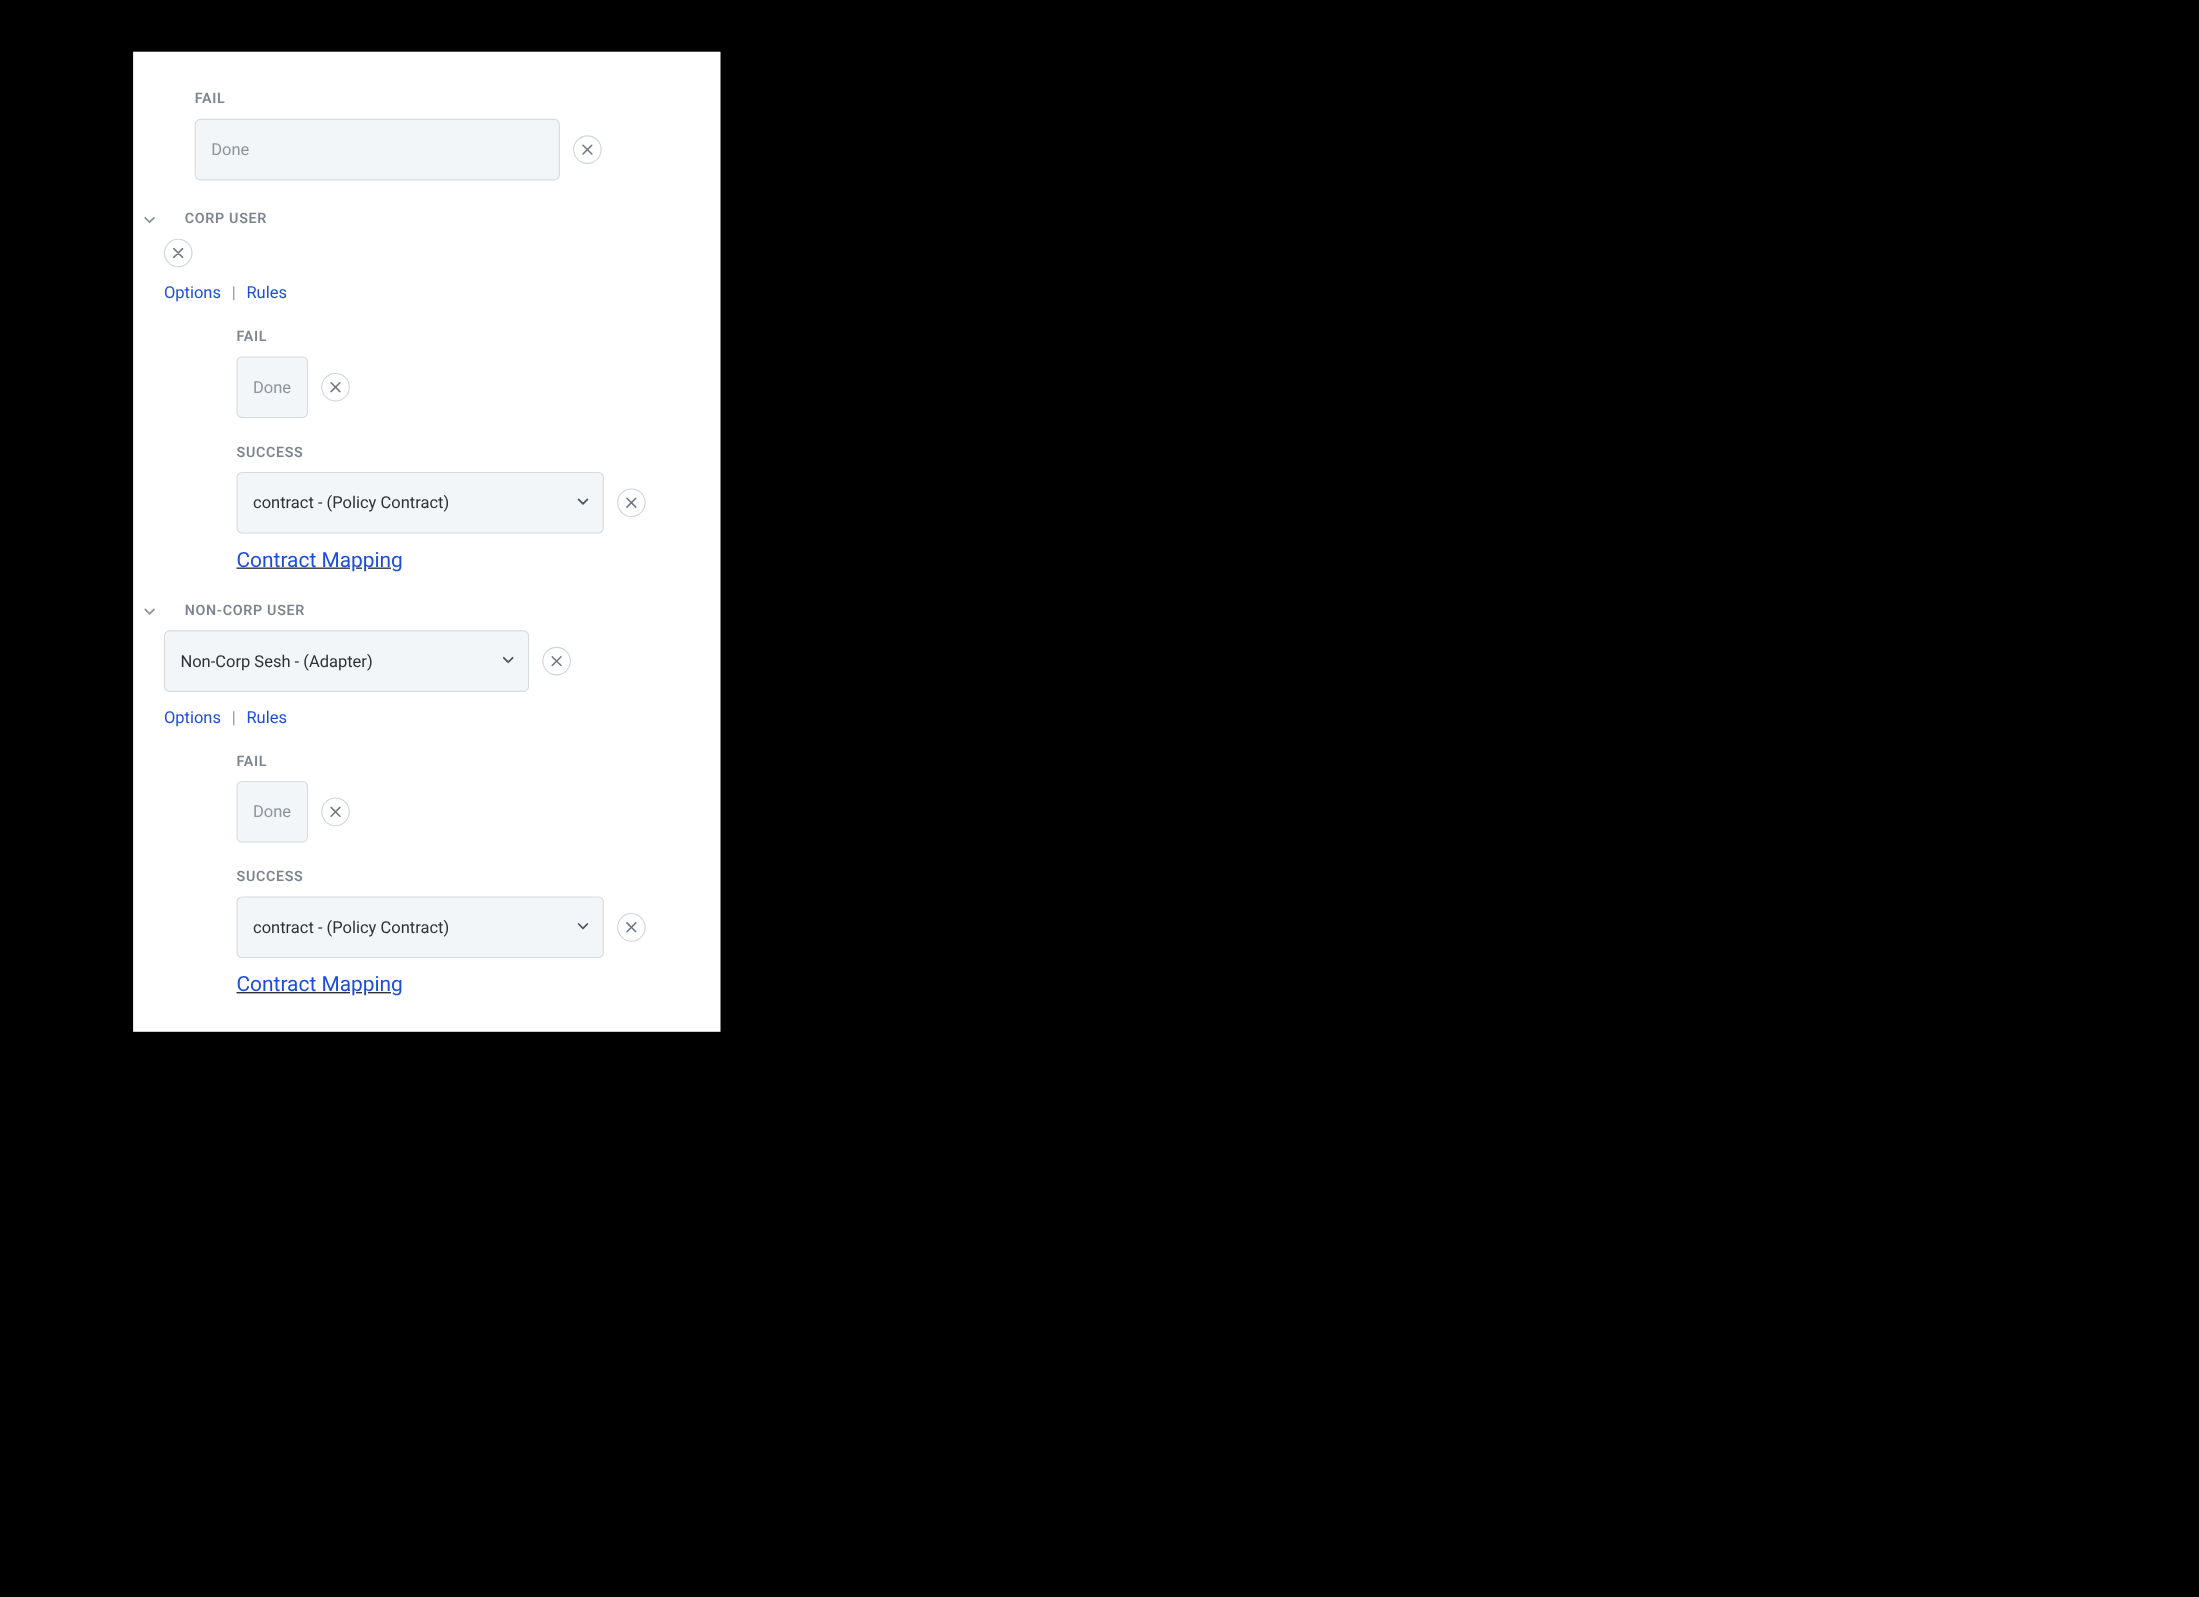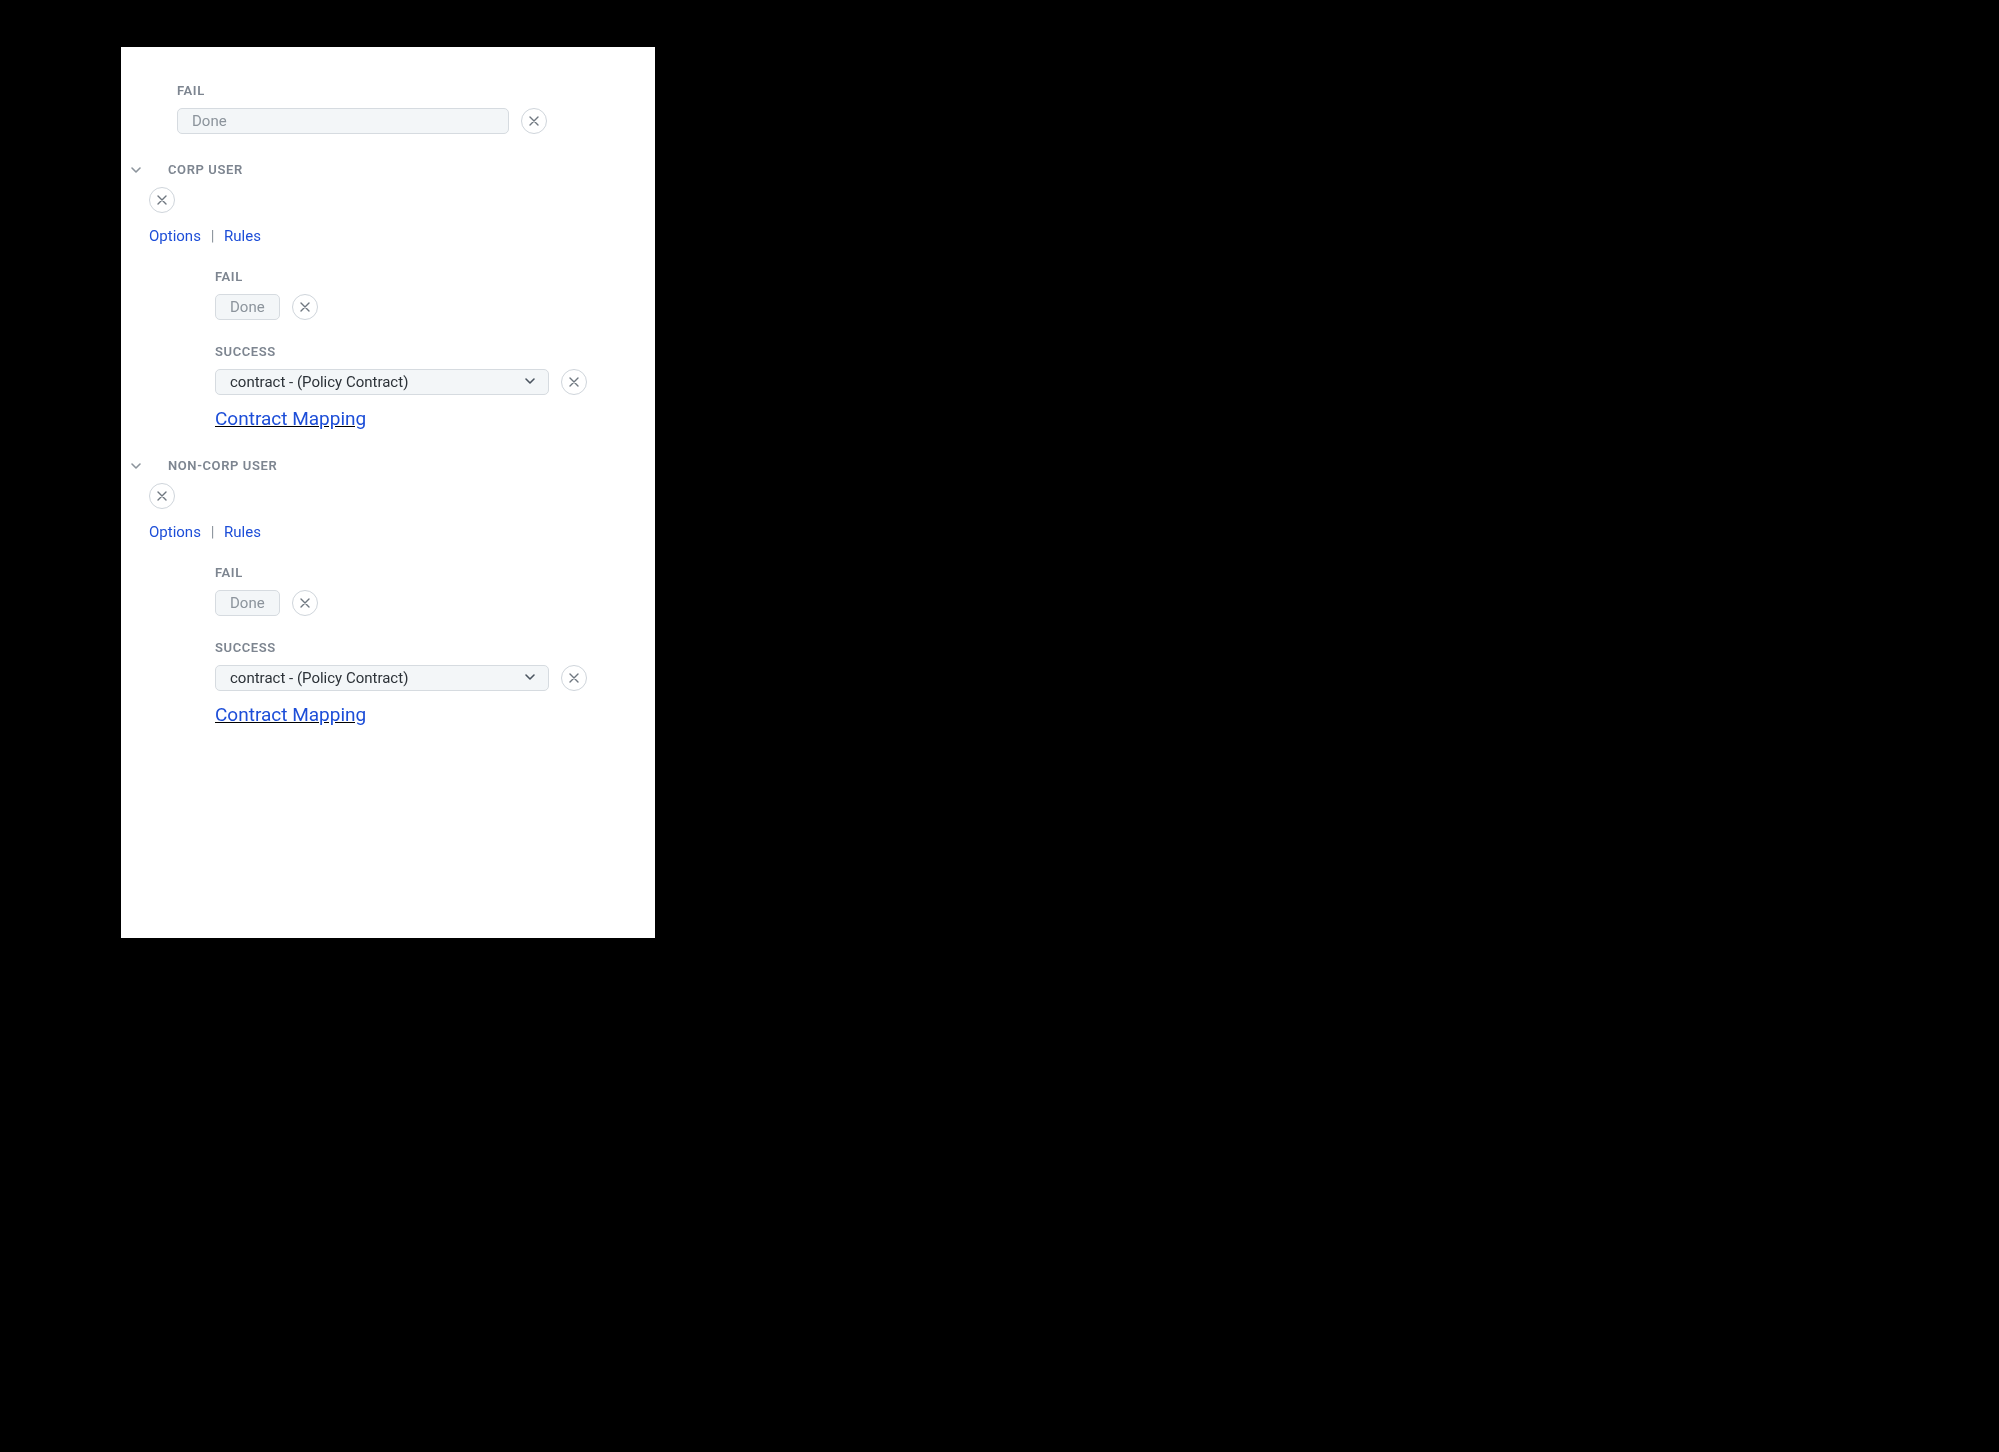--- a/index.html
+++ b/index.html
@@ -45,21 +45,21 @@
   .chevron svg { display:block; }
   .field-row {
     display: flex;
     align-items: center;
     gap: 12px;
     margin-top: 10px;
   }
   .text-field,
   .select-field {
     flex: 0 1 auto;
-    height: 26px;
+    height: 56px;
     border: 1px solid #d6dbe0;
     border-radius: 5px;
     background: #f3f6f8;
     display: flex;
     align-items: center;
     padding: 0 14px;
     box-sizing: border-box;
     font-size: 15px;
     color: #2c3238;
     position: relative;
@@ -211,20 +211,28 @@
   <div class="level1">
     <div class="collapsible-header">
       <span class="chevron">
         <svg width="12" height="12" viewBox="0 0 12 12">
             <path d="M2 4 L6 8 L10 4" fill="none" stroke="#8c949c" stroke-width="1.6" stroke-linecap="round" stroke-linejoin="round"></path>
           </svg>
       </span>
       <span class="section-label">NON-CORP USER</span>
     </div>
     <div class="field-row">
+      <div class="select-field w-a">
+        <span>Non-Corp Sesh - (Adapter)</span>
+        <span class="select-caret">
+          <svg width="12" height="12" viewBox="0 0 12 12">
+              <path d="M2 4 L6 8 L10 4" fill="none" stroke="#4b5560" stroke-width="1.6" stroke-linecap="round" stroke-linejoin="round"></path>
+            </svg>
+        </span>
+      </div>
       <button class="remove-btn">
         <span>
           <svg width="10" height="10" viewBox="0 0 10 10">
               <path d="M1 1 L9 9 M9 1 L1 9" stroke="#6f7780" stroke-width="1.4" stroke-linecap="round"></path>
             </svg>
         </span>
       </button>
     </div>
     <div class="links-row">
       <a>Options</a>

